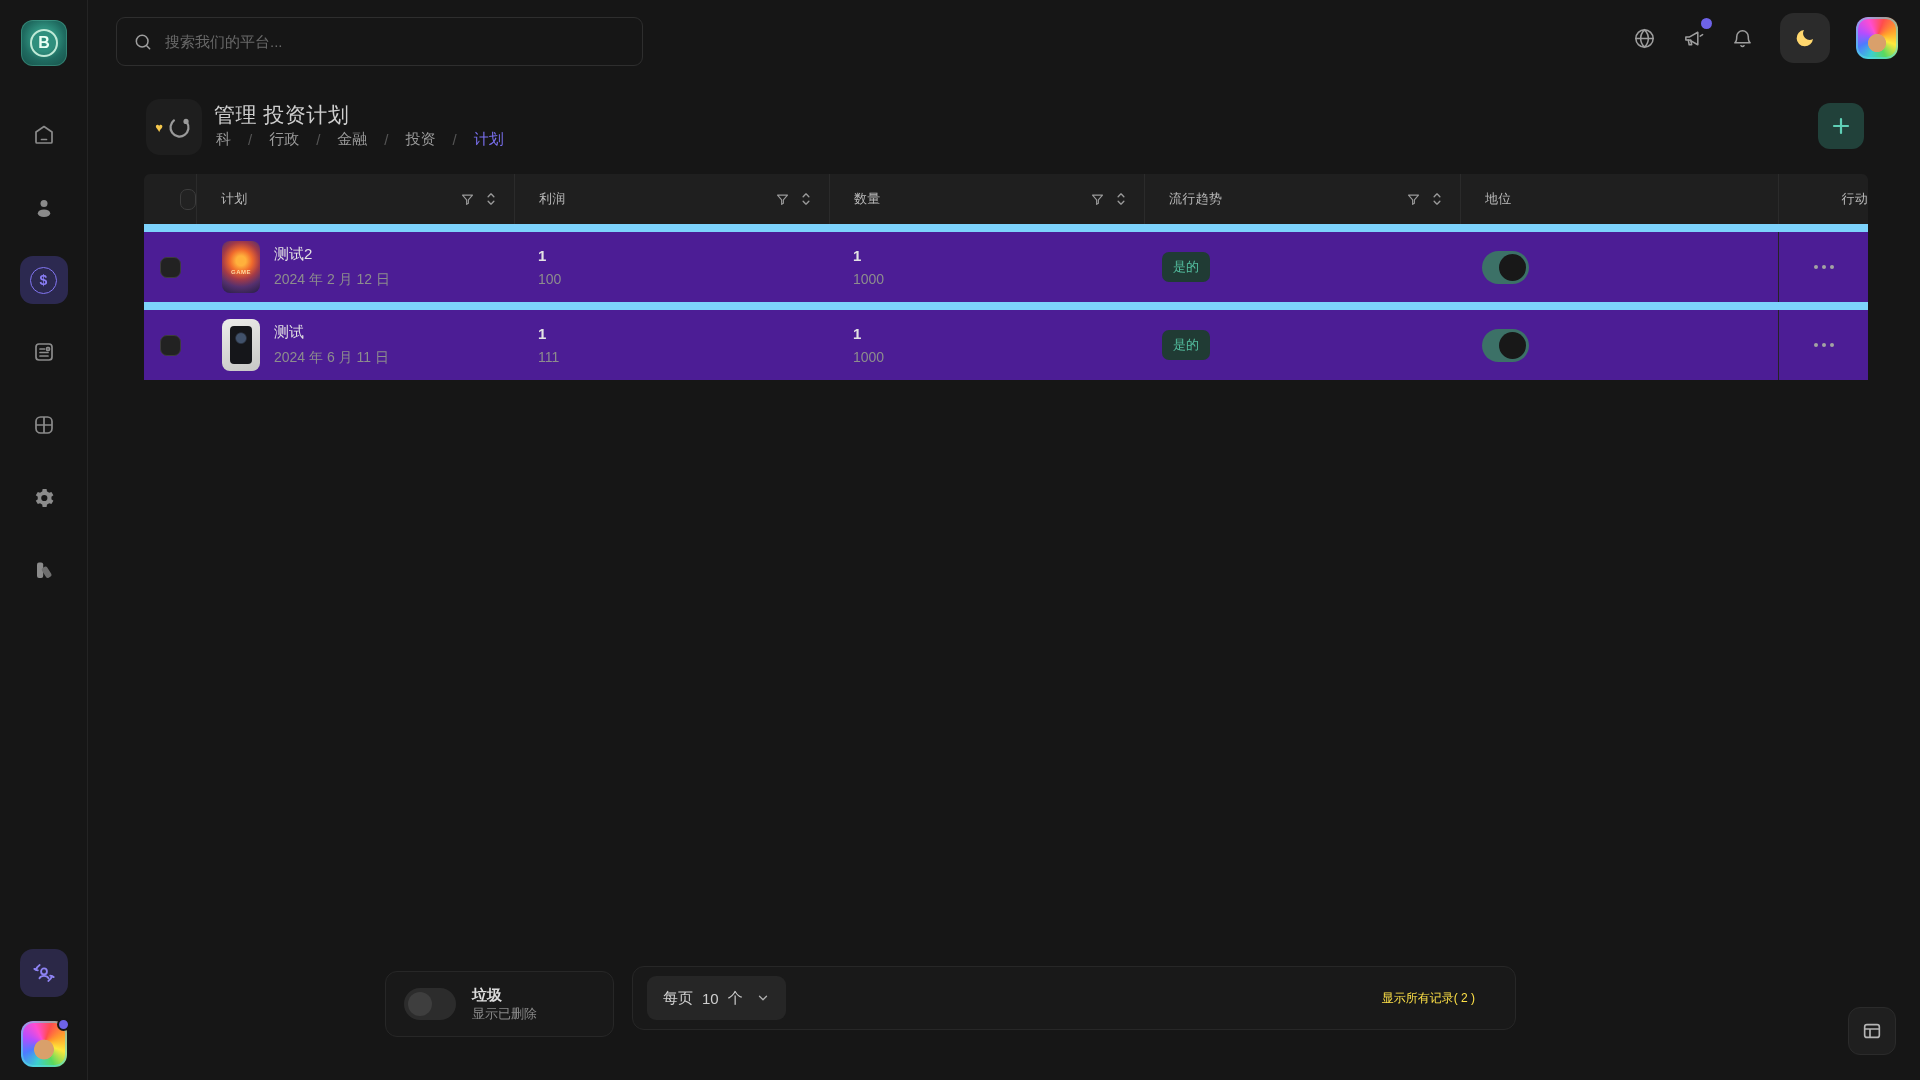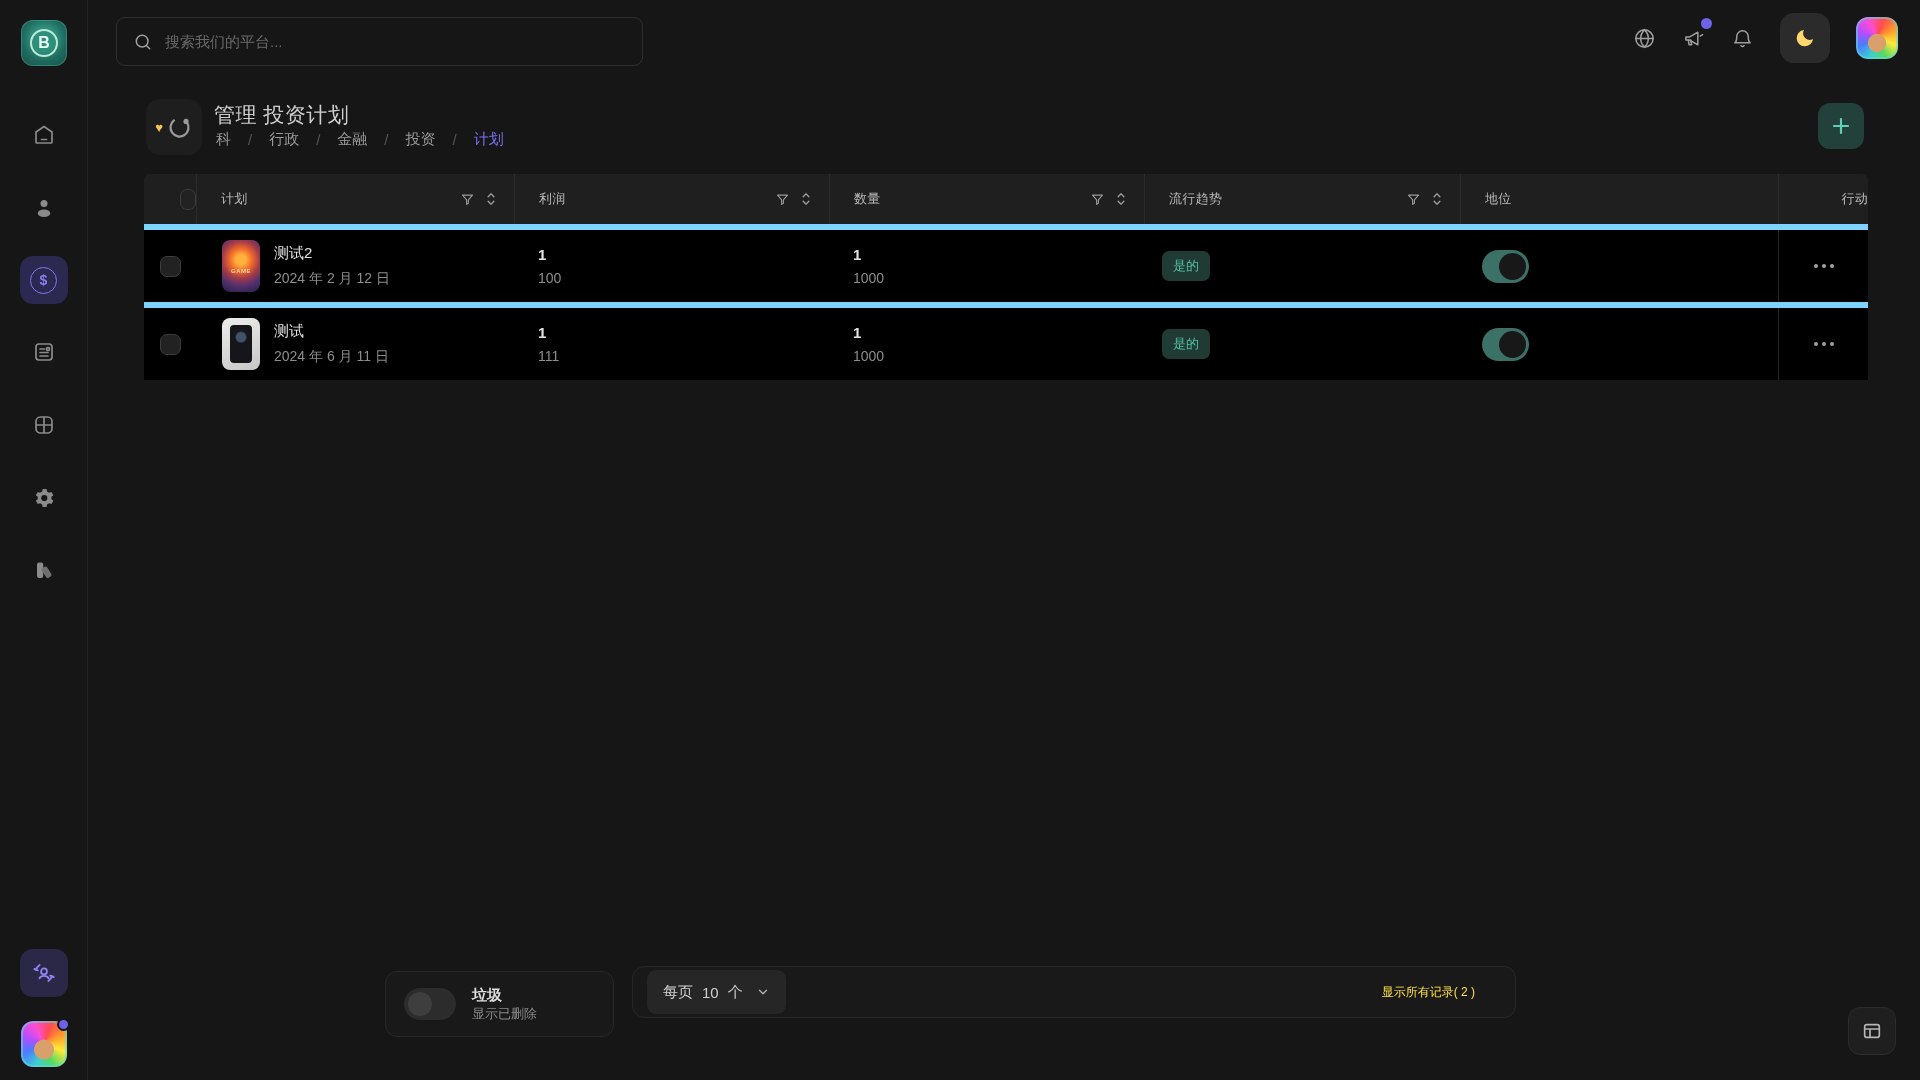--- a/index.html
+++ b/index.html
@@ -58,21 +58,21 @@
     background:#21413a; display:flex; align-items:center; justify-content:center; cursor:pointer; }
 
   
   #table { position:absolute; left:144px; top:174px; width:1724px; }
   .trow { display:grid; grid-template-columns:52px 318px 315px 315px 316px 318px 90px; align-items:center; }
   .thead { height:50px; background:#1f1f1f; border-radius:6px 6px 0 0; }
   .th { height:50px; display:flex; align-items:center; font-size:13px; color:#b9b9b9; letter-spacing:.3px; padding-left:24px; }
   .th.bordered { border-left:1px solid #2b2b2b; }
   .th .hicons { margin-left:auto; margin-right:16px; display:flex; align-items:center; gap:9px; color:#9a9a9a; }
   .th.c-actions { justify-content:flex-end; padding-left:0; }
-  .row { height:78px; background:#000000; border-top:6px solid #7dd3fc; }
+  .row { height:78px; background:#4c1d95; border-top:8px solid #7dd3fc; }
   .cbx { width:21px; height:21px; border-radius:7px; border:1.5px solid #3d3d3d; background:#222; margin-left:16px; }
   .cell { padding-left:24px; display:flex; align-items:center; }
   .plan-cell { padding-left:26px; gap:14px; }
   .thumb { width:38px; height:52px; border-radius:8px; position:relative; overflow:hidden; flex:0 0 auto; }
   .thumb-game { background:radial-gradient(circle at 50% 38%, #ffb13c 0 13%, #f06a2c 30%, #a23a48 50%, #55306e 70%, #241d44 100%); }
   .thumb-game .tt { position:absolute; left:0; right:0; top:54%; text-align:center;
     font-size:6px; font-weight:bold; color:#ffd9a0; letter-spacing:.5px; }
   .thumb-device { background:linear-gradient(160deg,#ececea,#c7c7c5); }
   .thumb-device::after { content:""; position:absolute; left:22%; top:14%; width:56%; height:72%;
     border-radius:4px; background:radial-gradient(circle at 50% 32%, #41526b 0 16%, #15161a 22%); }
@@ -87,21 +87,21 @@
   .dots span { width:4px; height:4px; border-radius:50%; background:#a3a3a3; }
 
   
   .card { background:#191919; border:1px solid #272727; border-radius:12px; }
   .trash-card { position:absolute; left:385px; top:971px; width:229px; height:66px;
     display:flex; align-items:center; gap:16px; padding:0 18px; }
   .toggle-off { width:52px; height:32px; border-radius:16px; background:#2c2c2c; position:relative; flex:0 0 auto; cursor:pointer; }
   .toggle-off .knob { position:absolute; left:4px; top:4px; width:24px; height:24px; border-radius:50%; background:#3e3e3e; }
   .trash-text .t1 { font-size:15px; color:#dcdcdc; font-weight:700; }
   .trash-text .t2 { font-size:13px; color:#8a8a8a; }
-  .pagi-card { position:absolute; left:632px; top:966px; width:884px; height:52px;
+  .pagi-card { position:absolute; left:632px; top:966px; width:884px; height:64px;
     display:flex; align-items:center; justify-content:space-between; padding:0 40px 0 14px; }
   .perpage { height:44px; background:#262626; border-radius:9px; display:flex; align-items:center;
     gap:9px; padding:0 16px; font-size:15px; color:#cfcfcf; cursor:pointer; }
   .records { font-size:12px; color:#fde047; }
   .float-btn { position:absolute; left:1848px; top:1007px; width:48px; height:48px; border-radius:12px;
     background:#1f1f1f; border:1px solid #2b2b2b; display:flex; align-items:center; justify-content:center;
     color:#b5b5b5; cursor:pointer; }
 </style>
 </head>
 <body>

